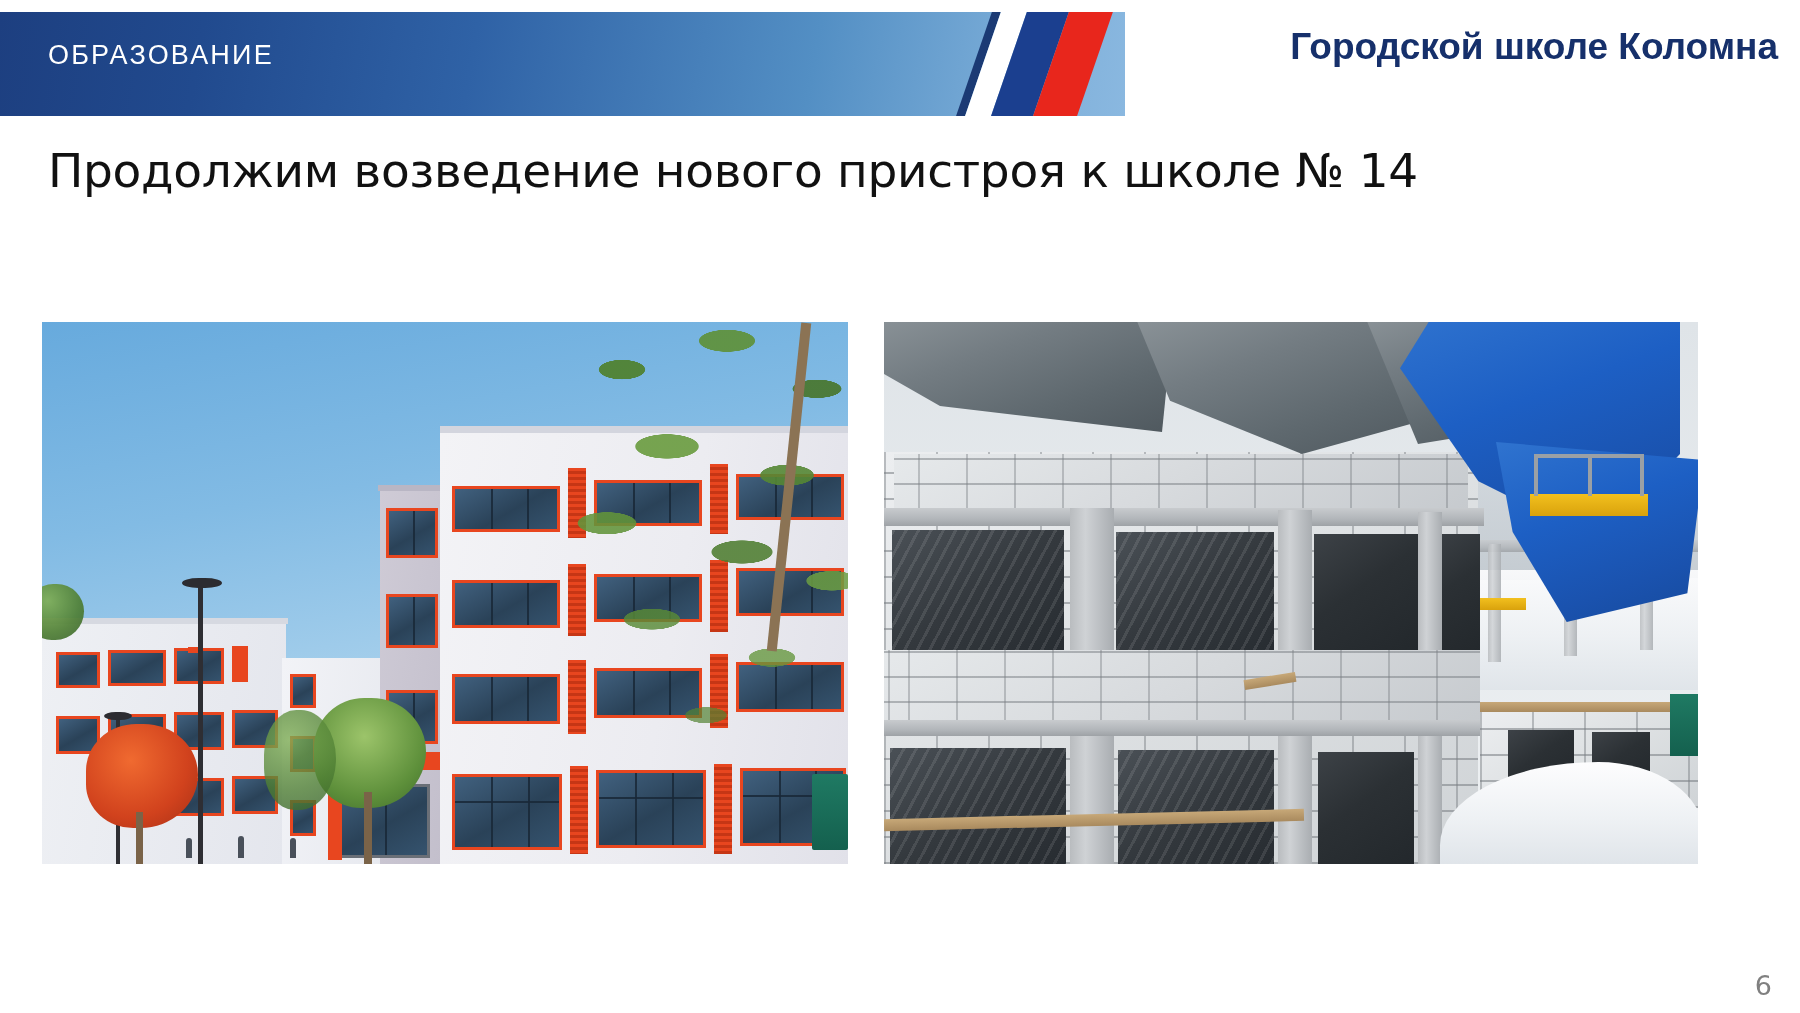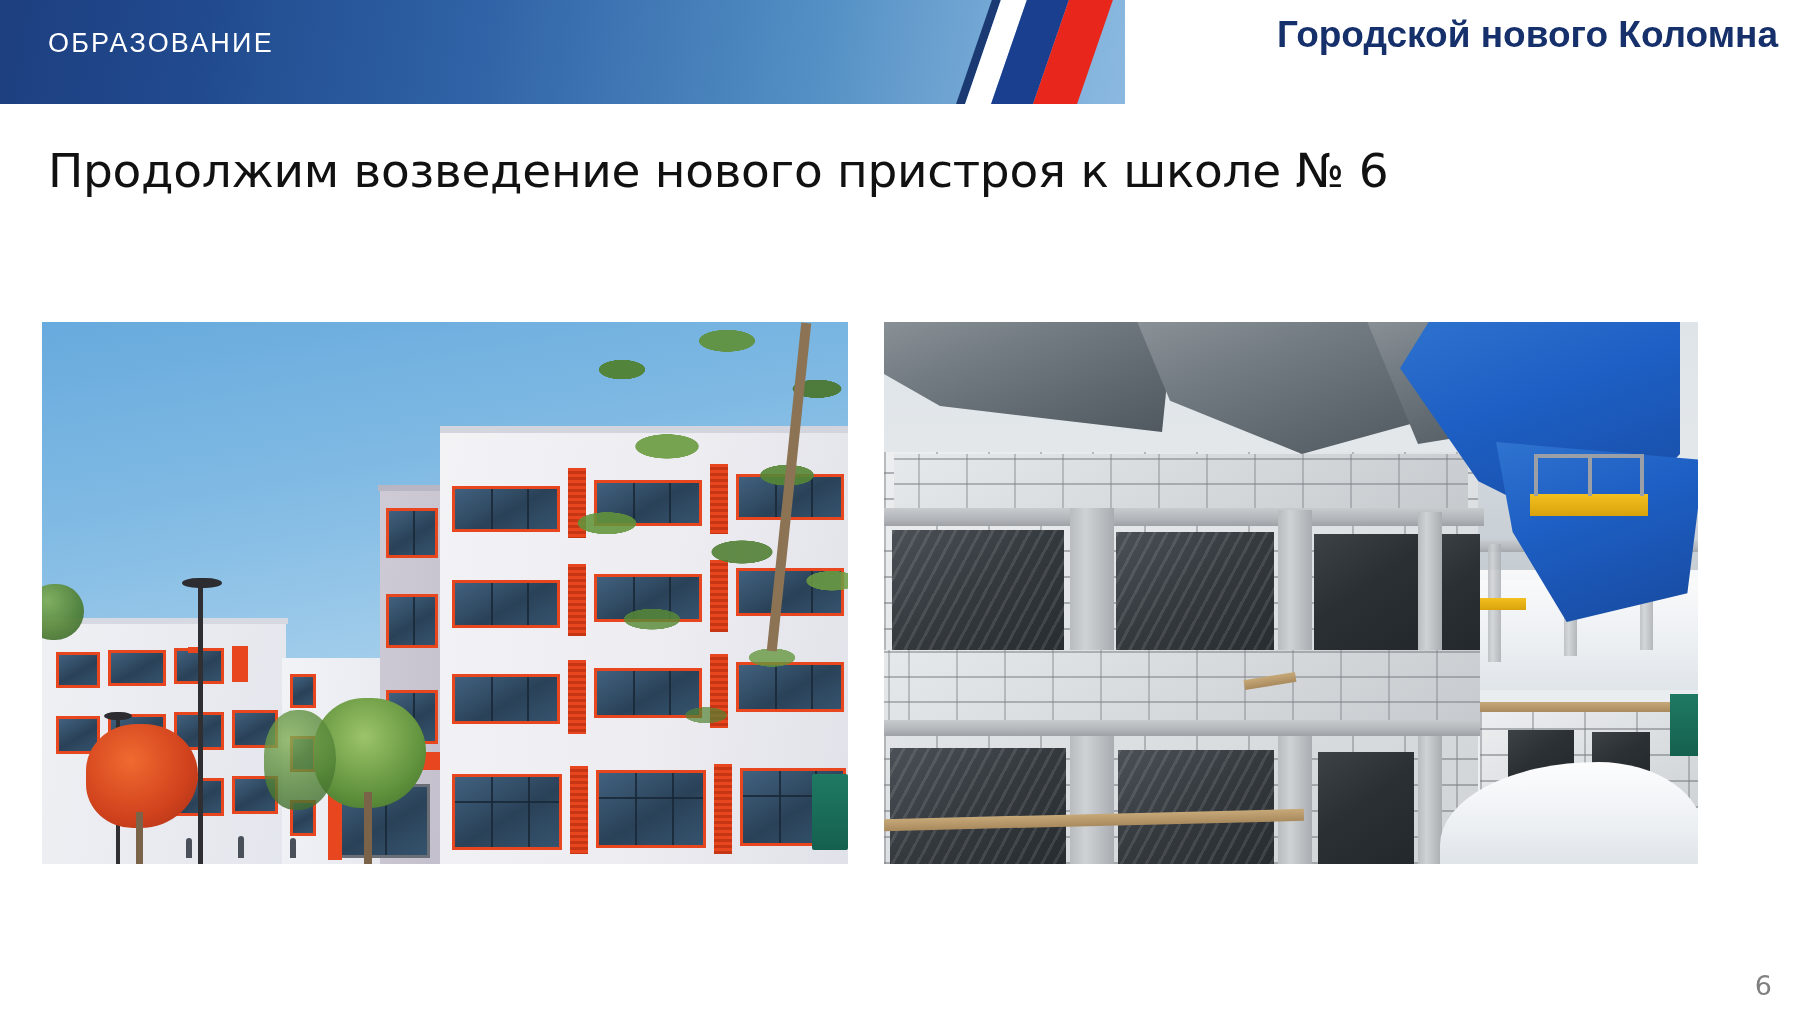--- a/index.html
+++ b/index.html
@@ -12,21 +12,21 @@
     height: 1013px;
     position: relative;
     overflow: hidden;
     font-family: "Liberation Sans", sans-serif;
     background: #ffffff;
   }
 
   
   .header {
     position: absolute;
-    left: 0; top: 0;
+    left: 0; top: 12px;
     width: 1800px;
     height: 104px;
     background: #ffffff;
     overflow: hidden;
   }
   .header-band {
     position: absolute;
     left: 0; top: 0;
     width: 1125px;
     height: 104px;
@@ -271,25 +271,25 @@
   <div class="header-band"></div>
 
   <div class="header-band-label">ОБРАЗОВАНИЕ</div>
 
   <div class="stripe stripe-navy-thin"></div>
   <div class="stripe stripe-white"></div>
   <div class="stripe stripe-blue"></div>
   <div class="stripe stripe-red"></div>
 
   <div class="header-right">
-    <div class="brand-title">Городской нового Коломна</div>
+    <div class="brand-title">Городской школе Коломна</div>
   </div>
 </div>
 
-<div class="slide-title">Продолжим возведение нового пристроя к школе № 6</div>
+<div class="slide-title">Продолжим возведение нового пристроя к школе № 14</div>
 
 <div class="photo photo-left">
   <div class="sky"></div>
 
   <div class="ground"></div>
   <div class="grass" style="left:0; width:120px;"></div>
   <div class="grass" style="left:560px; width:246px; height:56px;"></div>
 
   <div class="bld bld-wing"></div>
   <div class="bld-wing-roof"></div>

